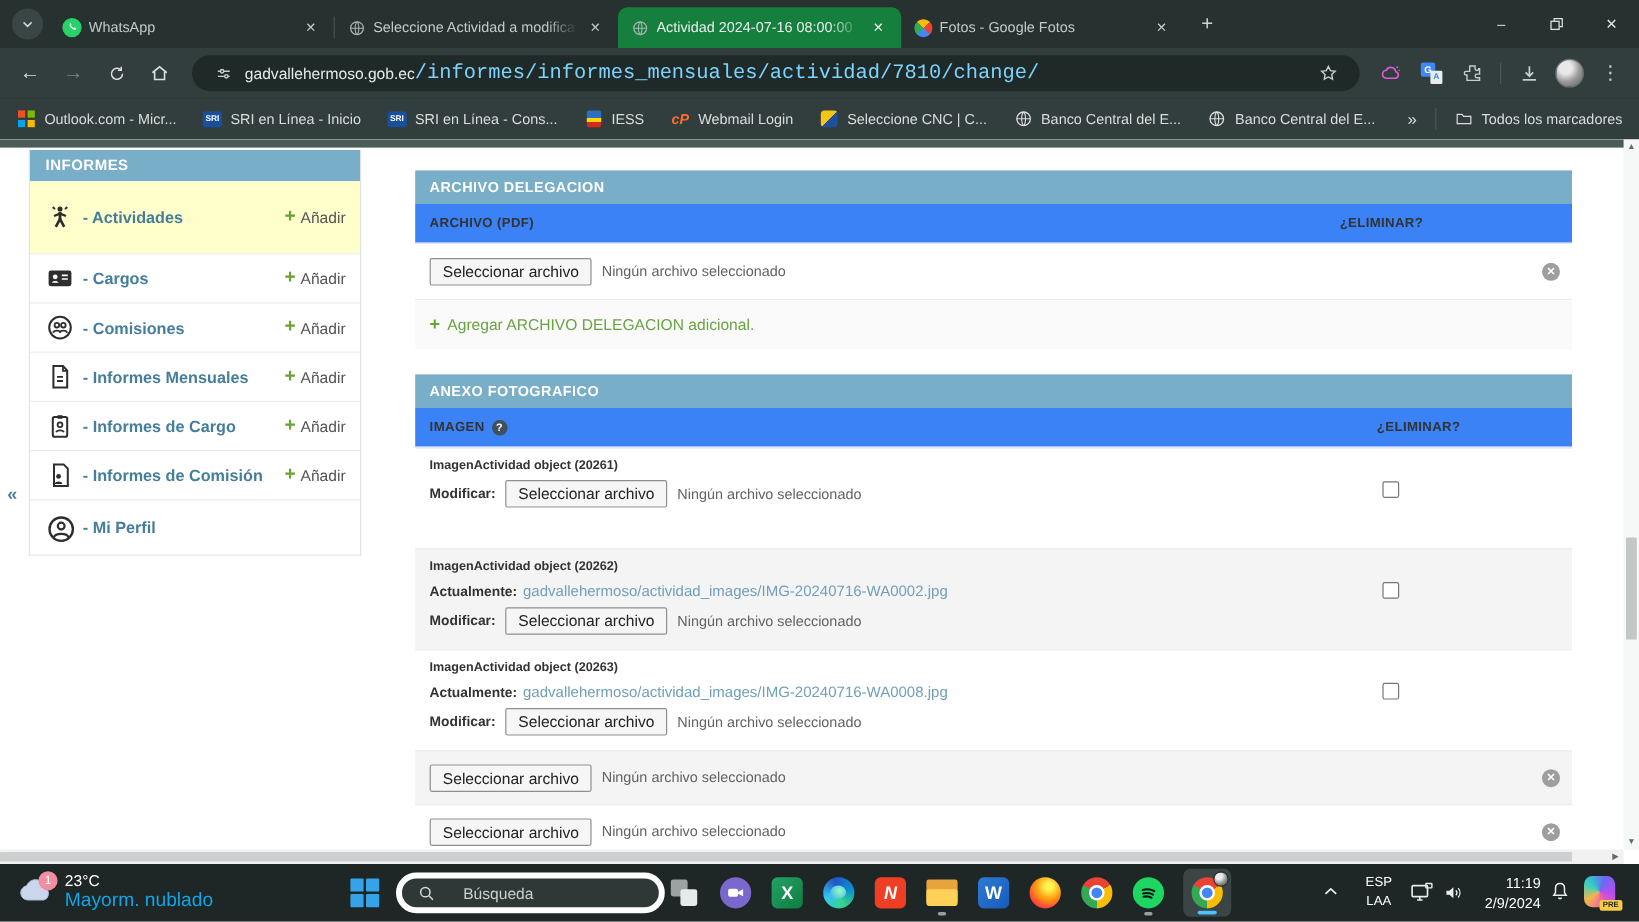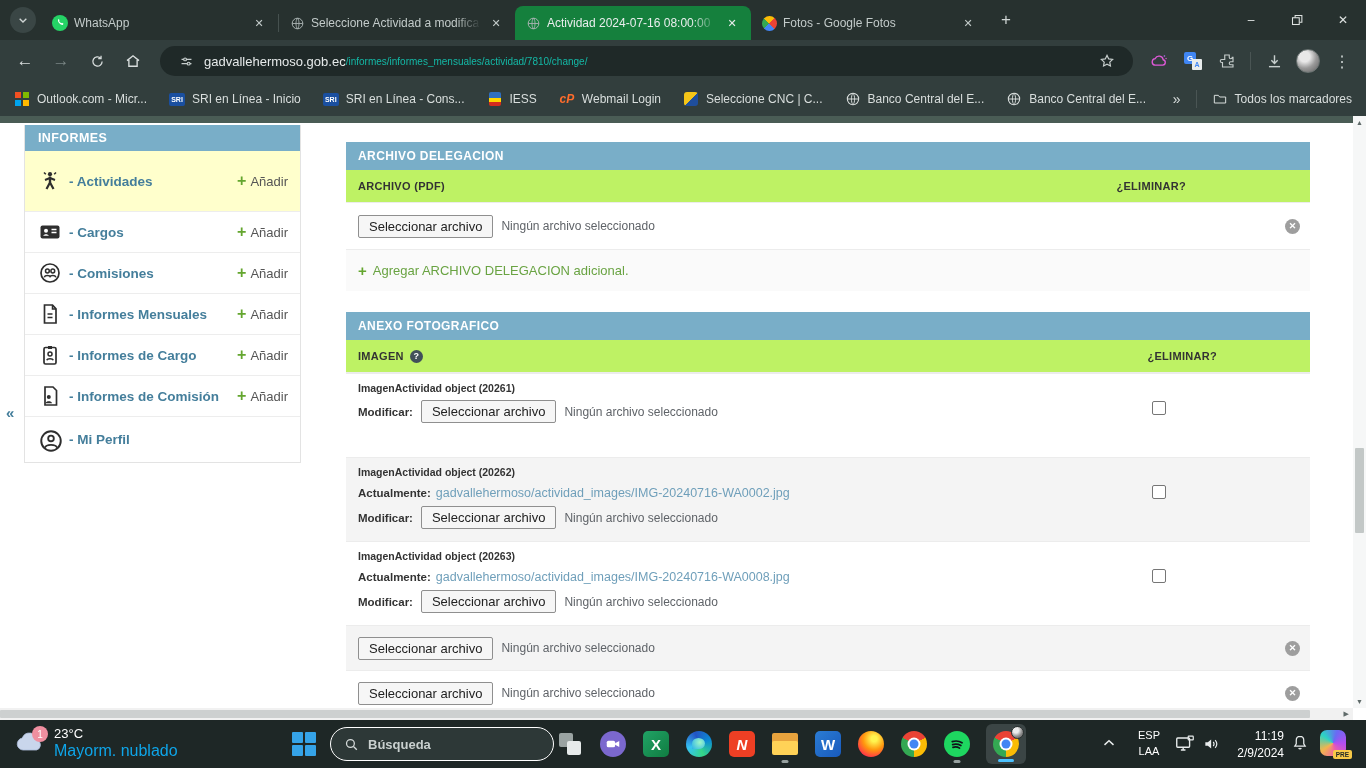--- a/index.html
+++ b/index.html
@@ -21,21 +21,21 @@
   .winbtn { width:46px; height:40px; display:flex; align-items:center; justify-content:center; color:#dfe3e2; font-size:12px; }
   .favicon { width:16px; height:16px; flex:none; display:flex; align-items:center; justify-content:center; }
   .wa-icon { width:16px; height:16px; border-radius:50%; background:#25d366; display:flex; align-items:center; justify-content:center; }
   .gphotos { width:15px; height:15px; border-radius:50%; background:conic-gradient(from 45deg,#ea4335 0 25%,#4285f4 0 50%,#34a853 0 75%,#fbbc05 0 100%); }
 
   .toolbar { height:42px; display:flex; align-items:center; padding:0 10px; background:#323e3d; gap:6px; }
   .navbtn { width:30px; height:30px; display:flex; align-items:center; justify-content:center; color:#d9dede; font-size:17px; }
   .navbtn.disabled { color:#798584; }
   .omnibox { flex:1; height:30px; background:#1f2928; border-radius:15px; display:flex; align-items:center; padding:0 12px; margin:0 6px; }
   .omnibox .host { color:#e6eaea; font-size:13px; }
-  .omnibox .path { color:#14b8a6; font-size:10px; }
+  .omnibox .path { color:#7dd3fc; font-size:17px;font-family:Liberation Mono, monospace; }
   .toolicon { width:28px; height:28px; display:flex; align-items:center; justify-content:center; color:#c7cecd; }
   .tooldivider { width:1px; height:18px; background:#4a5554; margin:0 3px; }
   .avatar { width:24px; height:24px; border-radius:50%; background:radial-gradient(circle at 35% 30%,#e8e8e8 0 25%,#9a9a9a 55%,#5c5c5c 100%); border:1px solid #6b7473; }
   .gtrans { position:relative; width:18px; height:18px; }
   .gtrans .b { position:absolute; left:0; top:0; width:12px; height:12px; background:#4086f4; border-radius:2px; color:#fff; font-size:8px; font-weight:bold; display:flex; align-items:center; justify-content:center; }
   .gtrans .w { position:absolute; right:0; bottom:0; width:10px; height:11px; background:#e8ecec; border-radius:1px; color:#4086f4; font-size:7px; font-weight:bold; display:flex; align-items:center; justify-content:center; }
 
   .bookmarksbar { height:34px; display:flex; align-items:center; background:#323e3d; padding:0 14px; font-size:12px; color:#d9dedd; }
   .bm { display:flex; align-items:center; gap:7px; margin-right:22px; white-space:nowrap; }
   .bm-ico16 { width:16px; height:16px; flex:none; display:flex; align-items:center; justify-content:center; }
@@ -59,21 +59,21 @@
   .sb-row.last { height:46px; }
   .sb-ico { width:24px; height:24px; margin-right:7px; color:#2e2e2e; flex:none; }
   .sb-label { color:#447e9b; font-weight:bold; font-size:13.5px; }
   .sb-add { margin-left:auto; display:flex; align-items:center; gap:4px; font-size:13px; color:#555; }
   .sb-add .plus { color:#64a62f; font-weight:bold; font-size:16px; line-height:1; }
   .collapse-arrow { position:absolute; left:6px; top:288px; color:#447e9b; font-size:15px; font-weight:bold; }
 
   .main { position:absolute; left:346px; top:0; width:964px; }
   .module { position:absolute; left:0; width:964px; }
   .mod-header { height:28px; background:#79aec8; color:#fff; font-weight:bold; font-size:12px; letter-spacing:.4px; display:flex; align-items:center; padding:0 12px; }
-  .mod-sub { height:32px; background:#bef264; border-bottom:1px solid #ececec; display:flex; align-items:center; padding:16px 12px; position:relative; font-size:11px; font-weight:bold; color:#333; letter-spacing:.3px; }
+  .mod-sub { height:32px; background:#3b82f6; border-bottom:1px solid #ececec; display:flex; align-items:center; padding:16px 12px; position:relative; font-size:11px; font-weight:bold; color:#333; letter-spacing:.3px; }
   .del-h1 { position:absolute; right:124px; }
   .del-h2 { position:absolute; right:93px; }
   .helpdot { width:13px; height:13px; border-radius:50%; background:#41505a; color:#fff; font-size:9px; font-weight:bold; display:flex; align-items:center; justify-content:center; margin-left:6px; }
   .filerow { height:46px; display:flex; align-items:center; padding:0 12px; position:relative; background:#fff; }
   .addrow { height:42px; display:flex; align-items:center; padding:0 12px; background:#fafafa; border-top:1px solid #ececec; font-size:13px; color:#69a342; gap:6px; }
   .addrow .plus { font-weight:bold; font-size:15px; color:#64a62f; }
   .filebtn { border:1px solid #8f8f8f; background:#f6f6f6; border-radius:2px; font-size:13px; color:#222; padding:3px 10px; font-family:"Liberation Sans",sans-serif; }
   .nofile { color:#5f6368; font-size:12px; margin-left:8px; }
   .xcircle { position:absolute; right:10px; width:15px; height:15px; border-radius:50%; background:#9e9e9e; color:#fff; font-size:9px; font-weight:bold; display:flex; align-items:center; justify-content:center; }
   .photorow { height:84px; border-top:1px solid #ececec; padding:8px 12px 0 12px; position:relative; background:#fff; }
@@ -98,21 +98,21 @@
 
   
   .taskbar { position:absolute; left:0; top:720px; width:1366px; height:48px; background:#1e2726; color:#fff; }
   .weather { position:absolute; left:14px; top:6px; display:flex; align-items:center; gap:8px; }
   .wicon { position:relative; width:32px; height:30px; }
   .wbadge { position:absolute; top:-2px; right:-2px; width:16px; height:16px; border-radius:50%; background:#ef8fa0; color:#fff; font-size:10px; display:flex; align-items:center; justify-content:center; }
   .wtemp { font-size:13px; color:#fff; }
   .wcond { font-size:16px; color:#0ea5e9; margin-top:1px; }
   .startbtn { position:absolute; left:292px; top:12px; width:24px; height:24px; display:grid; grid-template-columns:11px 11px; grid-template-rows:11px 11px; gap:1.5px; }
   .startbtn i { background:#35a3e8; border-radius:1px; }
-  .searchpill { position:absolute; left:330px; top:7px; width:224px; height:34px; border-radius:17px; background:#2d3837; border:1px solid #ffffff; display:flex; align-items:center; padding:0 12px; gap:8px;font-weight:bold; }
+  .searchpill { position:absolute; left:330px; top:7px; width:224px; height:34px; border-radius:17px; background:#2d3837; border:5px solid #ffffff; display:flex; align-items:center; padding:0 12px; gap:22px; }
   .searchpill .ph { color:#c9d0cf; font-size:13px; }
   .tbicons { position:absolute; left:556px; top:0; height:48px; display:flex; align-items:center; gap:15px; }
   .tb-slot { width:28px; height:44px; display:flex; align-items:center; justify-content:center; position:relative; }
   .rundot { position:absolute; bottom:3px; left:50%; transform:translateX(-50%); width:7px; height:3px; border-radius:2px; background:#96a09f; }
   .taskview { position:relative; width:22px; height:22px; }
   .taskview i { position:absolute; border-radius:2px; }
   .taskview .b1 { left:0; top:0; width:14px; height:14px; background:#9aa3a2; }
   .taskview .b2 { right:0; bottom:0; width:14px; height:14px; background:#e6eaea; }
   .vidapp { width:26px; height:26px; border-radius:50%; background:#7b68ce; display:flex; align-items:center; justify-content:center; }
   .officetile { width:26px; height:26px; border-radius:5px; color:#fff; font-weight:bold; font-size:15px; display:flex; align-items:center; justify-content:center; }

